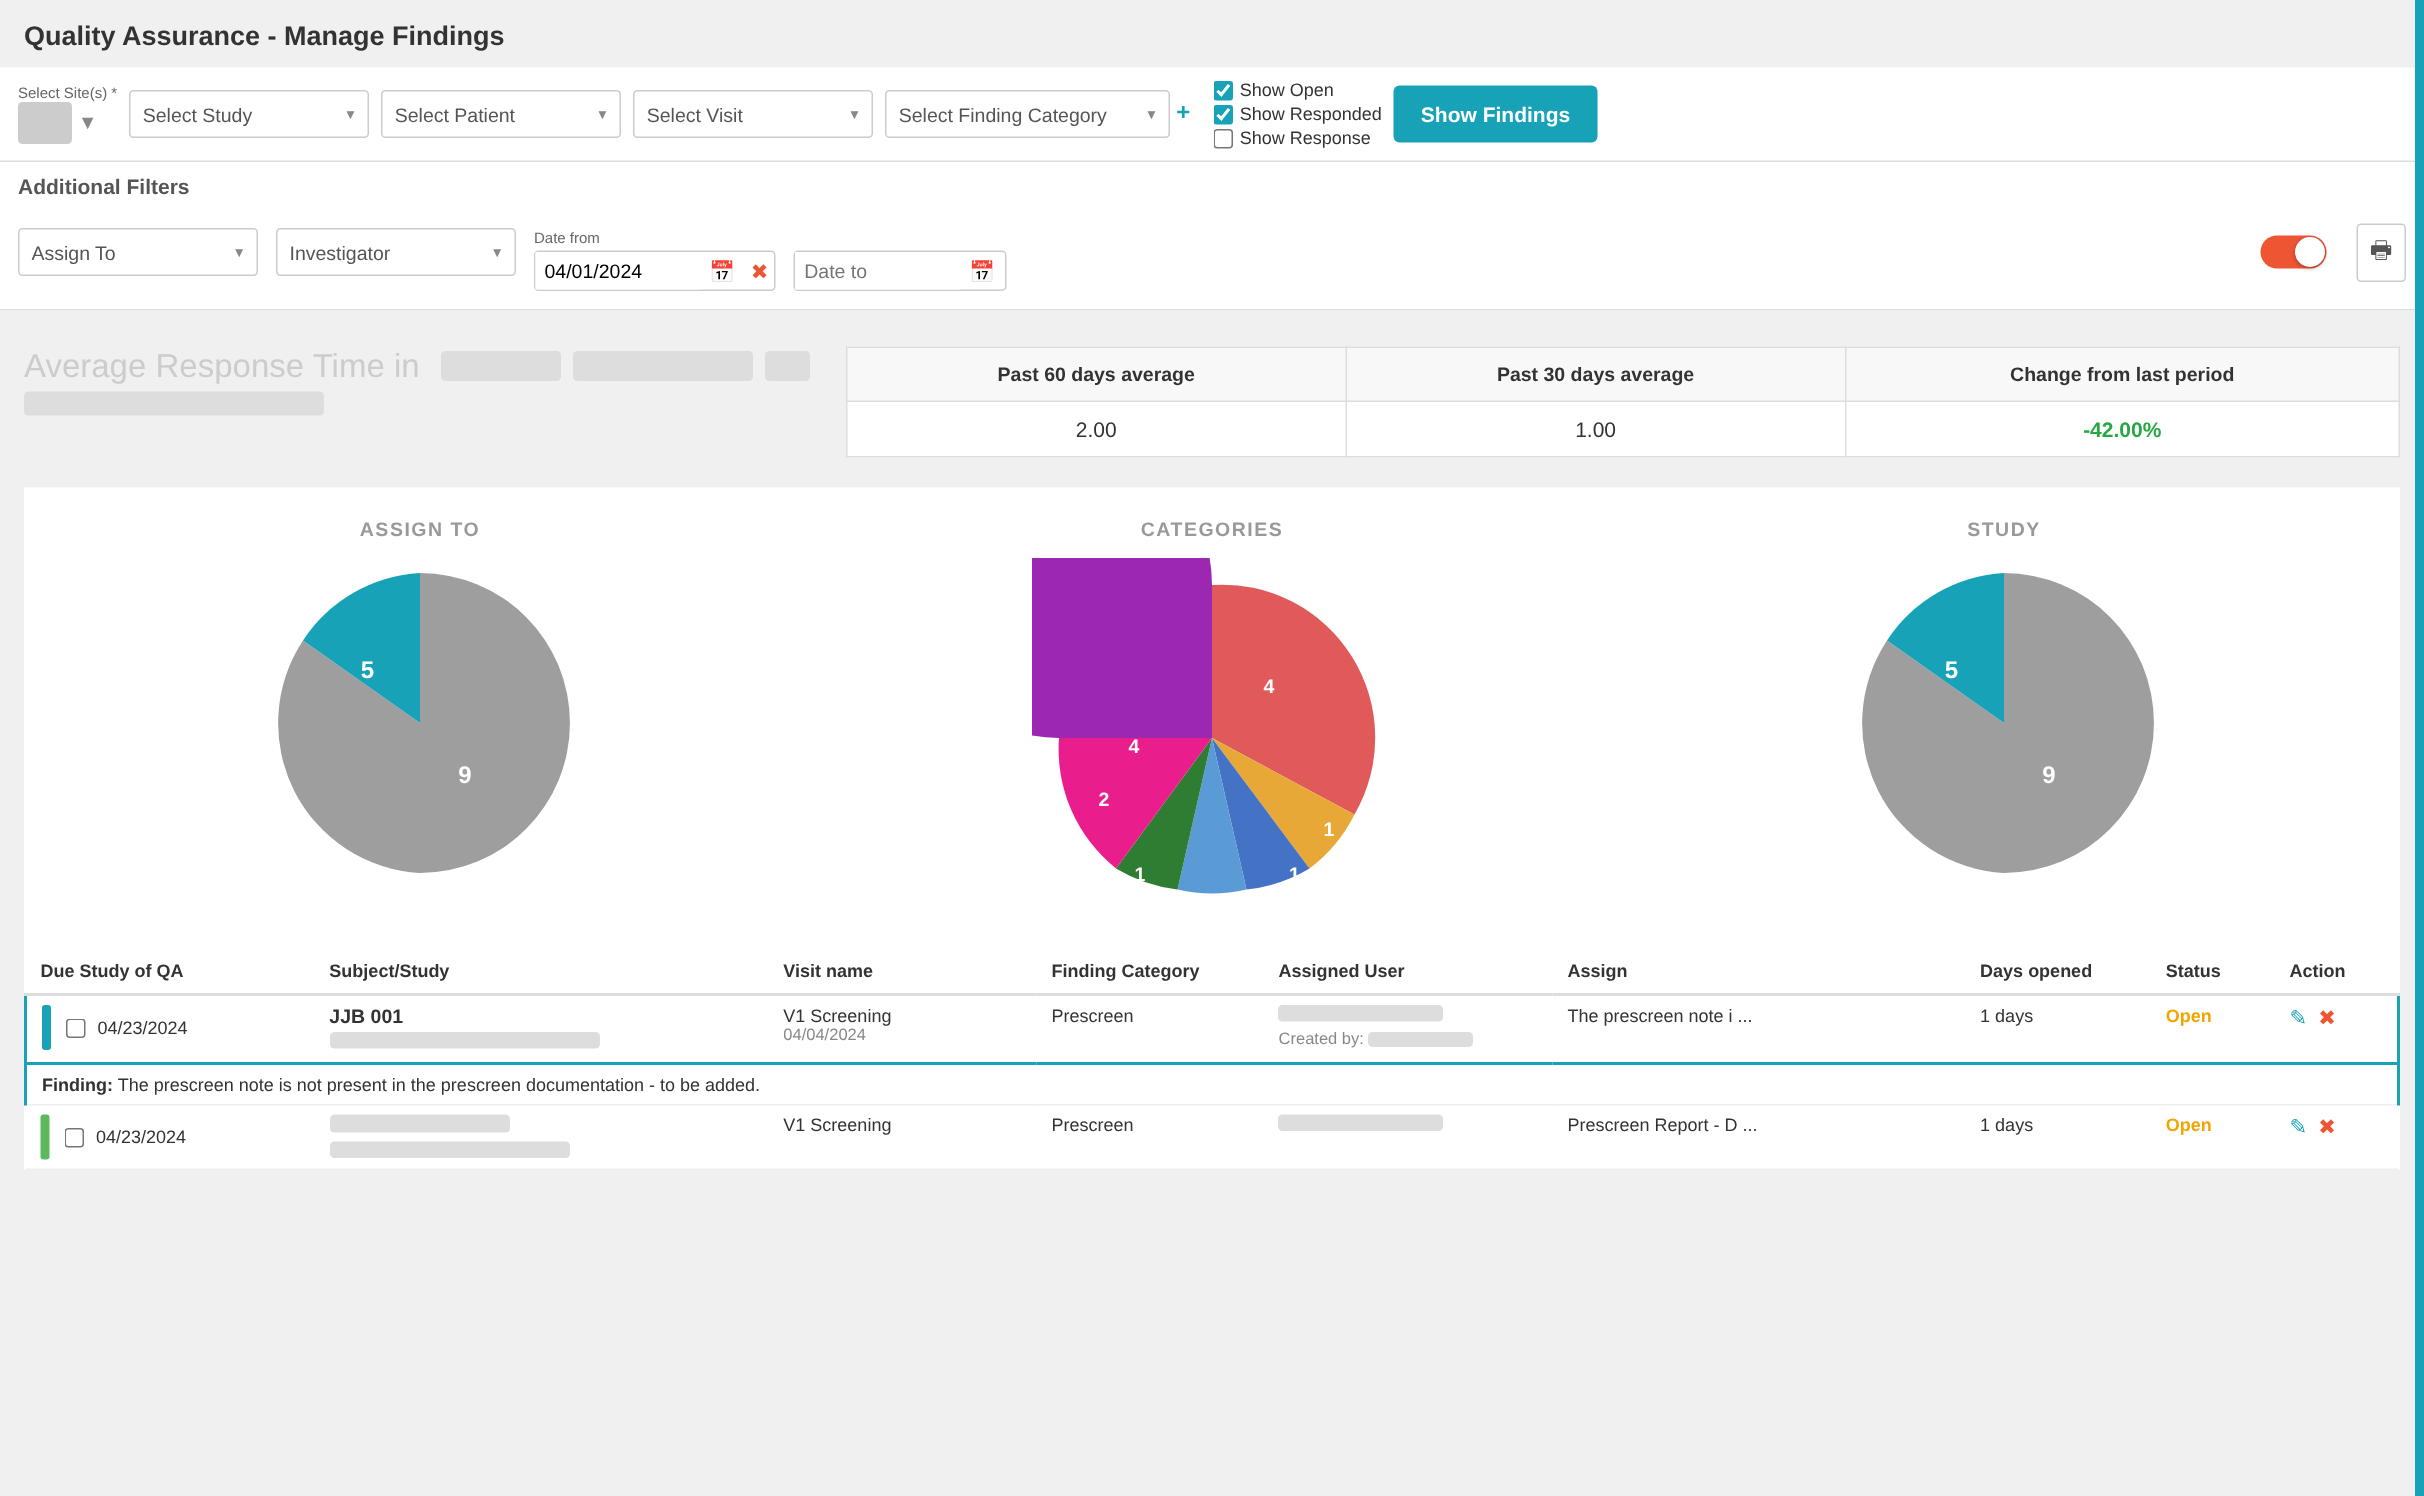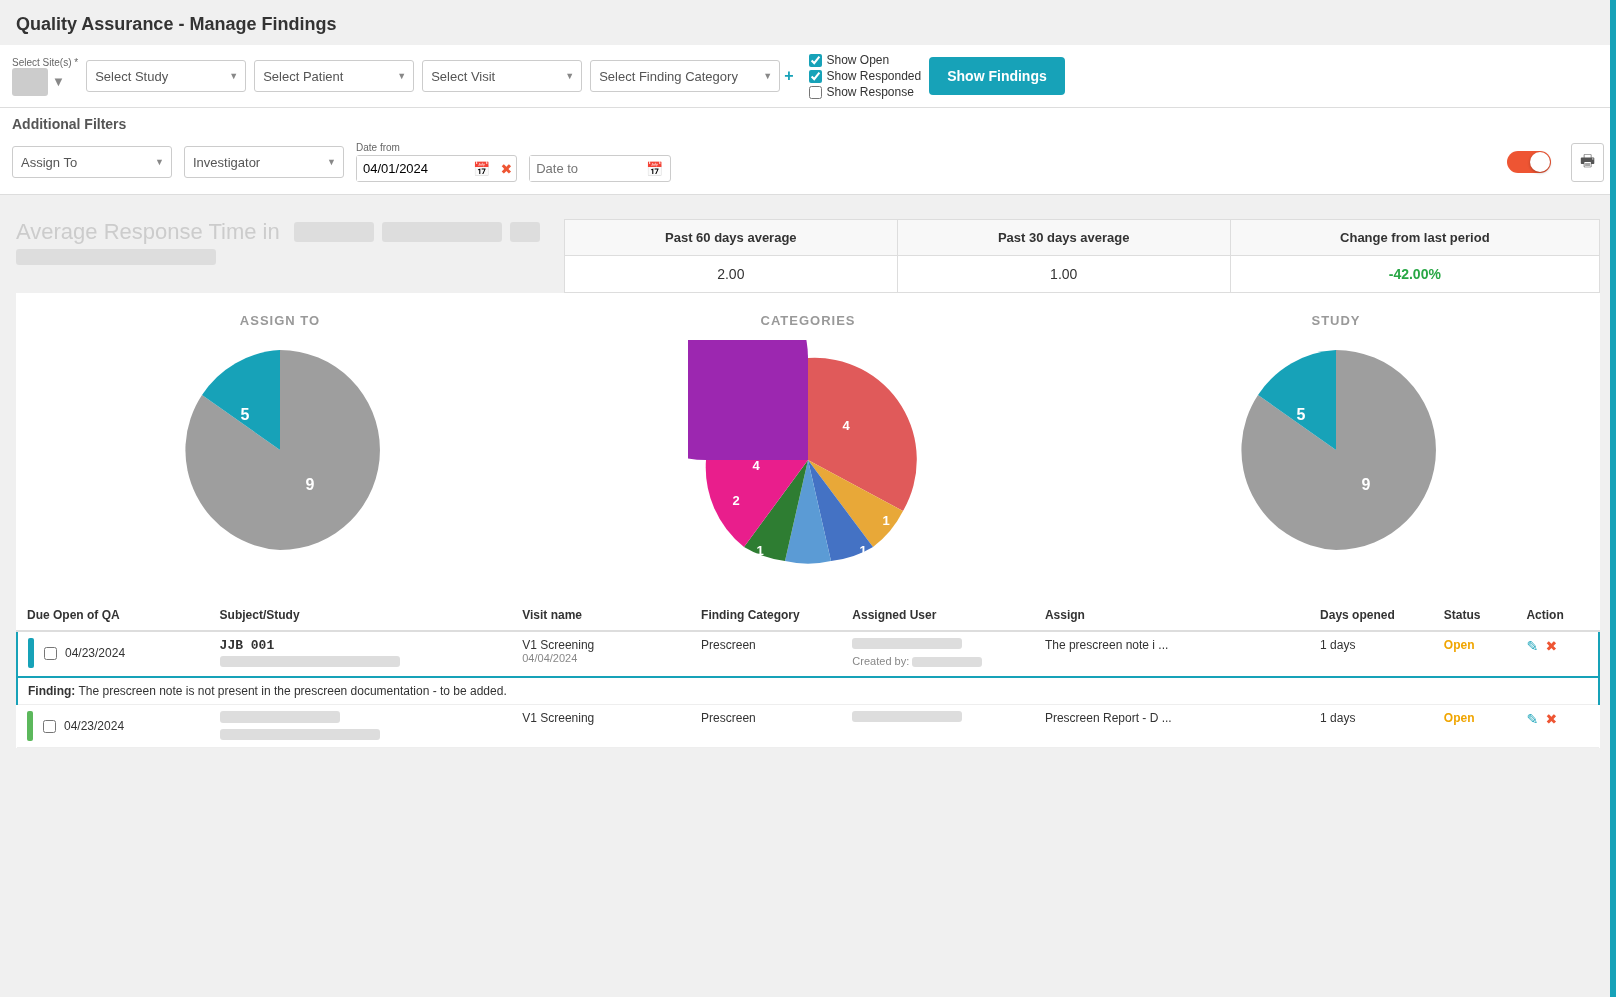--- a/index.html
+++ b/index.html
@@ -45,37 +45,37 @@
       font-size: 14px; font-weight: bold; border-radius: 4px; cursor: pointer;
       line-height: 1.3; text-align: center; min-width: 90px;
     }
 
     
     .additional-filters { background: #fff; padding: 8px 12px 12px; border-bottom: 1px solid #ddd; }
     .additional-filters h3 { font-size: 14px; font-weight: bold; color: #555; margin-bottom: 10px; }
     .additional-filters-row { display: flex; align-items: center; gap: 12px; }
 
     .date-input-wrap { display: flex; flex-direction: column; }
-    .date-input-wrap label { font-size: 10px; color: #666; margin-bottom: 2px; }
+    .date-input-wrap label { font-size: 10px; color: #666; margin-bottom: 2px; margin-top: 12px; }
     .date-input-inner { display: flex; align-items: flex-end; border: 1px solid #ccc; border-radius: 3px; background: #fff; }
     .date-input-inner input { border: none; outline: none; padding: 5px 6px; font-size: 13px; width: 110px; }
     .date-input-inner .cal-icon { padding: 4px 6px; color: #888; cursor: pointer; font-size: 14px; }
     .date-input-inner .clear-icon { color: #e53; cursor: pointer; padding: 4px 4px; font-size: 14px; }
 
     .spacer { flex: 1; }
     .toggle-btn { display: flex; align-items: center; }
     .toggle { width: 44px; height: 22px; background: #e53; border-radius: 11px; position: relative; cursor: pointer; }
     .toggle-circle { width: 20px; height: 20px; background: #fff; border-radius: 50%; position: absolute; top: 1px; right: 1px; box-shadow: 0 1px 3px rgba(0,0,0,0.3); }
     .print-btn { border: 1px solid #ccc; background: #fff; padding: 5px 8px; border-radius: 3px; cursor: pointer; font-size: 16px; color: #555; margin-left: 8px; }
 
     
     .main-content { padding: 16px; }
 
     
-    .avg-response-section { display: flex; gap: 24px; }
+    .avg-response-section { display: flex; gap: 24px; margin-bottom: 20px; }
     .avg-left { flex: 0 0 auto; }
     .avg-title { font-size: 22px; color: #ccc; display: flex; align-items: center; gap: 8px; }
     .avg-title .blurred { display: inline-block; width: 80px; height: 20px; background: #ddd; border-radius: 3px; vertical-align: middle; }
     .avg-title .blurred2 { display: inline-block; width: 120px; height: 20px; background: #ddd; border-radius: 3px; vertical-align: middle; }
     .avg-title .blurred3 { display: inline-block; width: 30px; height: 20px; background: #ddd; border-radius: 3px; vertical-align: middle; }
     .avg-subtitle { margin-top: 4px; display: flex; gap: 8px; }
     .avg-subtitle .blurred4 { display: inline-block; width: 200px; height: 16px; background: #ddd; border-radius: 3px; }
 
     .avg-right { flex: 1; }
     .avg-table { border-collapse: collapse; width: 100%; background: #fff; border: 1px solid #ddd; }
@@ -301,21 +301,21 @@
           <text x="140" y="150" fill="white" font-size="16" font-weight="bold" text-anchor="middle">9</text>
         </svg>
       </div>
 
     </div>
 
     <div class="findings-table-wrap">
       <table class="findings-table">
         <thead>
           <tr>
-            <th style="width:140px;">Due Open of QA</th>
+            <th style="width:140px;">Due Study of QA</th>
             <th style="width:220px;">Subject/Study</th>
             <th style="width:130px;">Visit name</th>
             <th style="width:110px;">Finding Category</th>
             <th style="width:140px;">Assigned User</th>
             <th style="width:200px;">Assign</th>
             <th style="width:90px;">Days opened</th>
             <th style="width:60px;">Status</th>
             <th style="width:60px;">Action</th>
           </tr>
         </thead>
@@ -323,21 +323,21 @@
 
           <tr class="row-expanded">
             <td>
               <div style="display:flex;align-items:center;gap:4px;">
                 <div class="row-colored-bar"></div>
                 <input type="checkbox" style="margin-right: 4px;">
                 <span>04/23/2024</span>
               </div>
             </td>
             <td>
-              <div style="font-weight:bold;font-size:13px;font-family:Liberation Mono, monospace;">JJB 001</div>
+              <div style="font-weight:bold;font-size:13px;">JJB 001</div>
               <div style="display:inline-block;background:#ddd;border-radius:3px;height:11px;width:180px;margin-top:3px;"></div>
             </td>
             <td>
               <div>V1 Screening</div>
               <div style="color:#888;font-size:11px;">04/04/2024</div>
             </td>
             <td>Prescreen</td>
             <td>
               <div style="display:inline-block;background:#ddd;border-radius:3px;height:11px;width:110px;"></div>
               <div style="font-size:11px;color:#888;margin-top:3px;">

